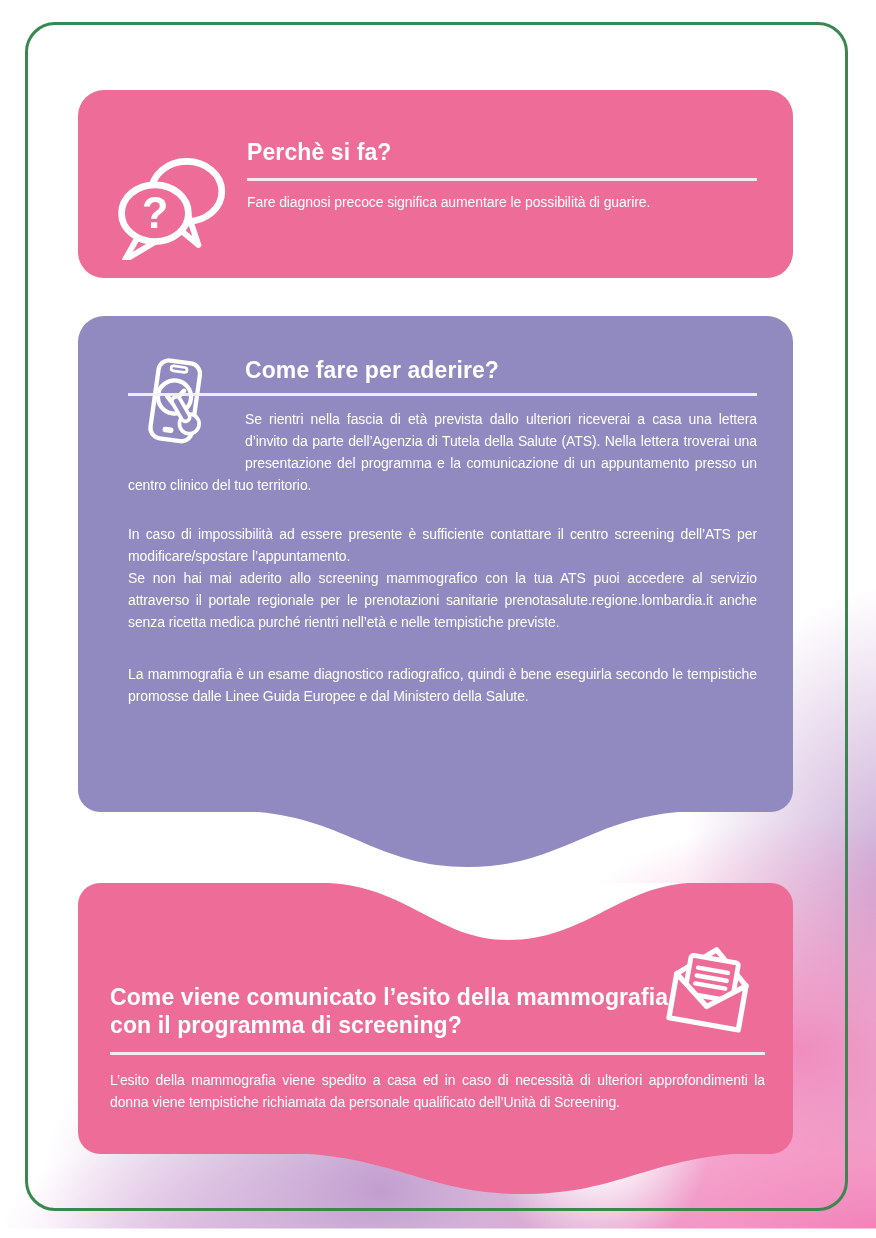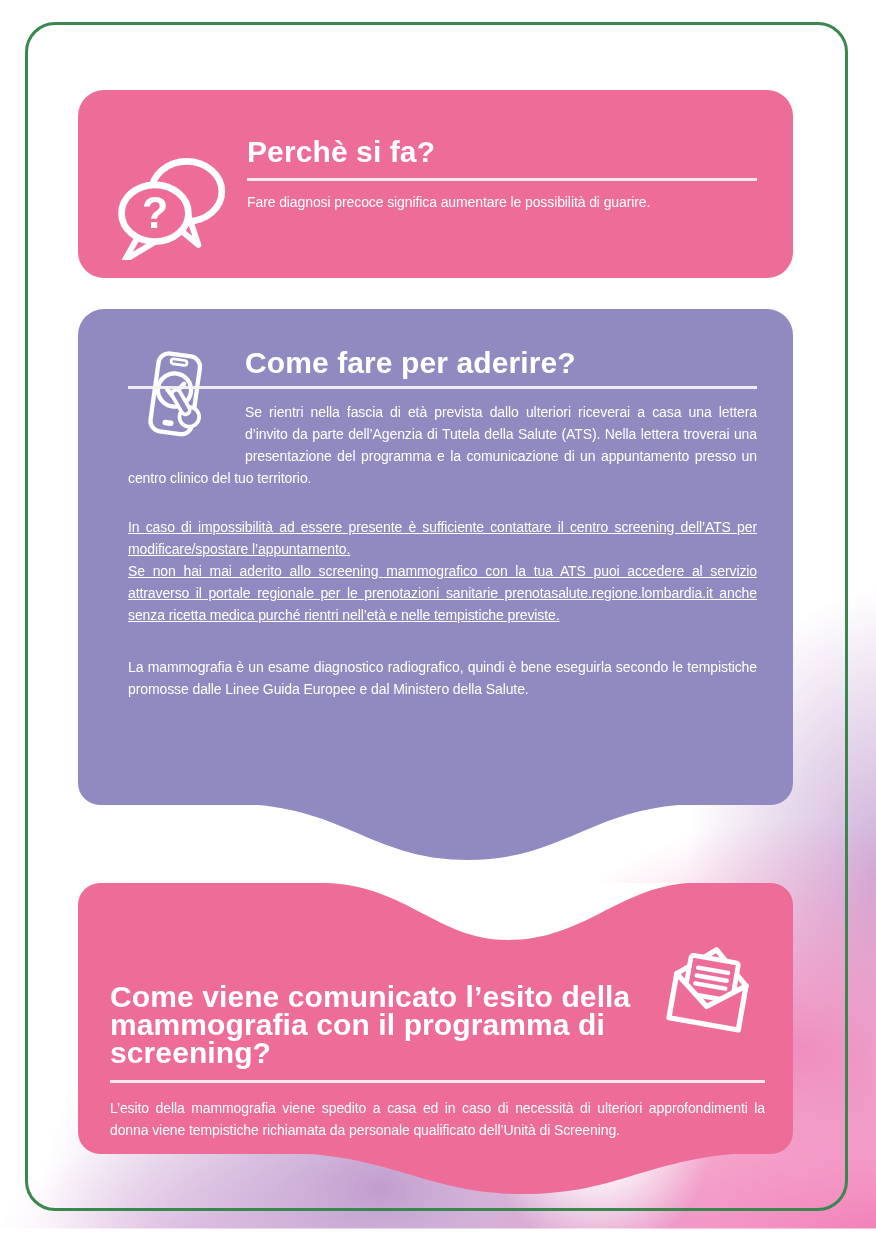--- a/index.html
+++ b/index.html
@@ -31,51 +31,51 @@
   .bulge{position:absolute;left:0;width:715px;display:block;}
 
   
   .card1{top:90px;height:188px;}
   .card1 .rect{top:0;height:188px;background:var(--card_pink);border-radius:26px;}
   .card1 .inner{position:relative;display:flex;height:100%;}
   .card1 .icon-col{flex:0 0 120px;margin:53px 17px 0 32px;}
   .card1 .content{flex:1;padding:48px 36px 0 0;}
 
   
-  .card2{top:309px;height:555px;}
+  .card2{top:316px;height:555px;}
   .card2 .rect{top:0;height:496px;background:var(--card_purple);border-radius:26px 26px 22px 22px;}
   .card2 .bulge{top:496px;height:56px;}
   .card2 .inner{position:relative;padding:30px 36px 0 50px;}
   .float-icon{float:left;width:92px;height:118px;margin:0 25px 0 0;}
 
   
   .card3{top:883px;height:313px;}
   .card3 .rect{top:0;height:271px;background:var(--card_pink);border-radius:22px;}
   .card3 .bulge-top{top:0;height:58px;}
   .card3 .bulge-bottom{top:271px;height:41px;}
   .card3 .inner{position:relative;padding:100px 28px 0 32px;}
   .card3 .env{position:absolute;top:55px;right:34px;width:98px;height:100px;}
 
   h2{
-    margin:0;font-size:30px;line-height:28px;font-weight:bold;
+    margin:0;font-size:23px;line-height:28px;font-weight:bold;
     letter-spacing:.1px;
   }
   .card2 h2{margin-top:10px;}
   .card3 h2{max-width:565px;}
   .divider{height:3px;background:var(--divider_white);opacity:.95;border:none;margin:0;}
   .card1 .divider{margin-top:12px;width:510px;}
   .card2 .divider{margin-top:9px;}
   .card3 .divider{margin-top:13px;}
   p{
     margin:0;font-size:14px;line-height:22px;text-align:justify;
     letter-spacing:-.1px;
   }
   .card1 p{margin-top:10px;width:510px;}
   .card2 p.p1{margin-top:12px;}
-  .card2 .block2{margin-top:27px;text-decoration:underline;}
+  .card2 .block2{margin-top:27px;}
   .card2 p.p3{margin-top:30px;}
   .card3 p{margin-top:14px;}
 
   svg{display:block;}
   .ol{fill:none;stroke:#fff;stroke-linecap:round;stroke-linejoin:round;}
   .fill-pink{fill:var(--card_pink);stroke:#fff;stroke-linejoin:round;stroke-linecap:round;}
   .fill-purple{fill:var(--card_purple);stroke:#fff;stroke-linejoin:round;stroke-linecap:round;}
   .qmark{font-family:"Liberation Sans","DejaVu Sans",sans-serif;font-weight:bold;fill:#fff;}
 </style>
 </head>

